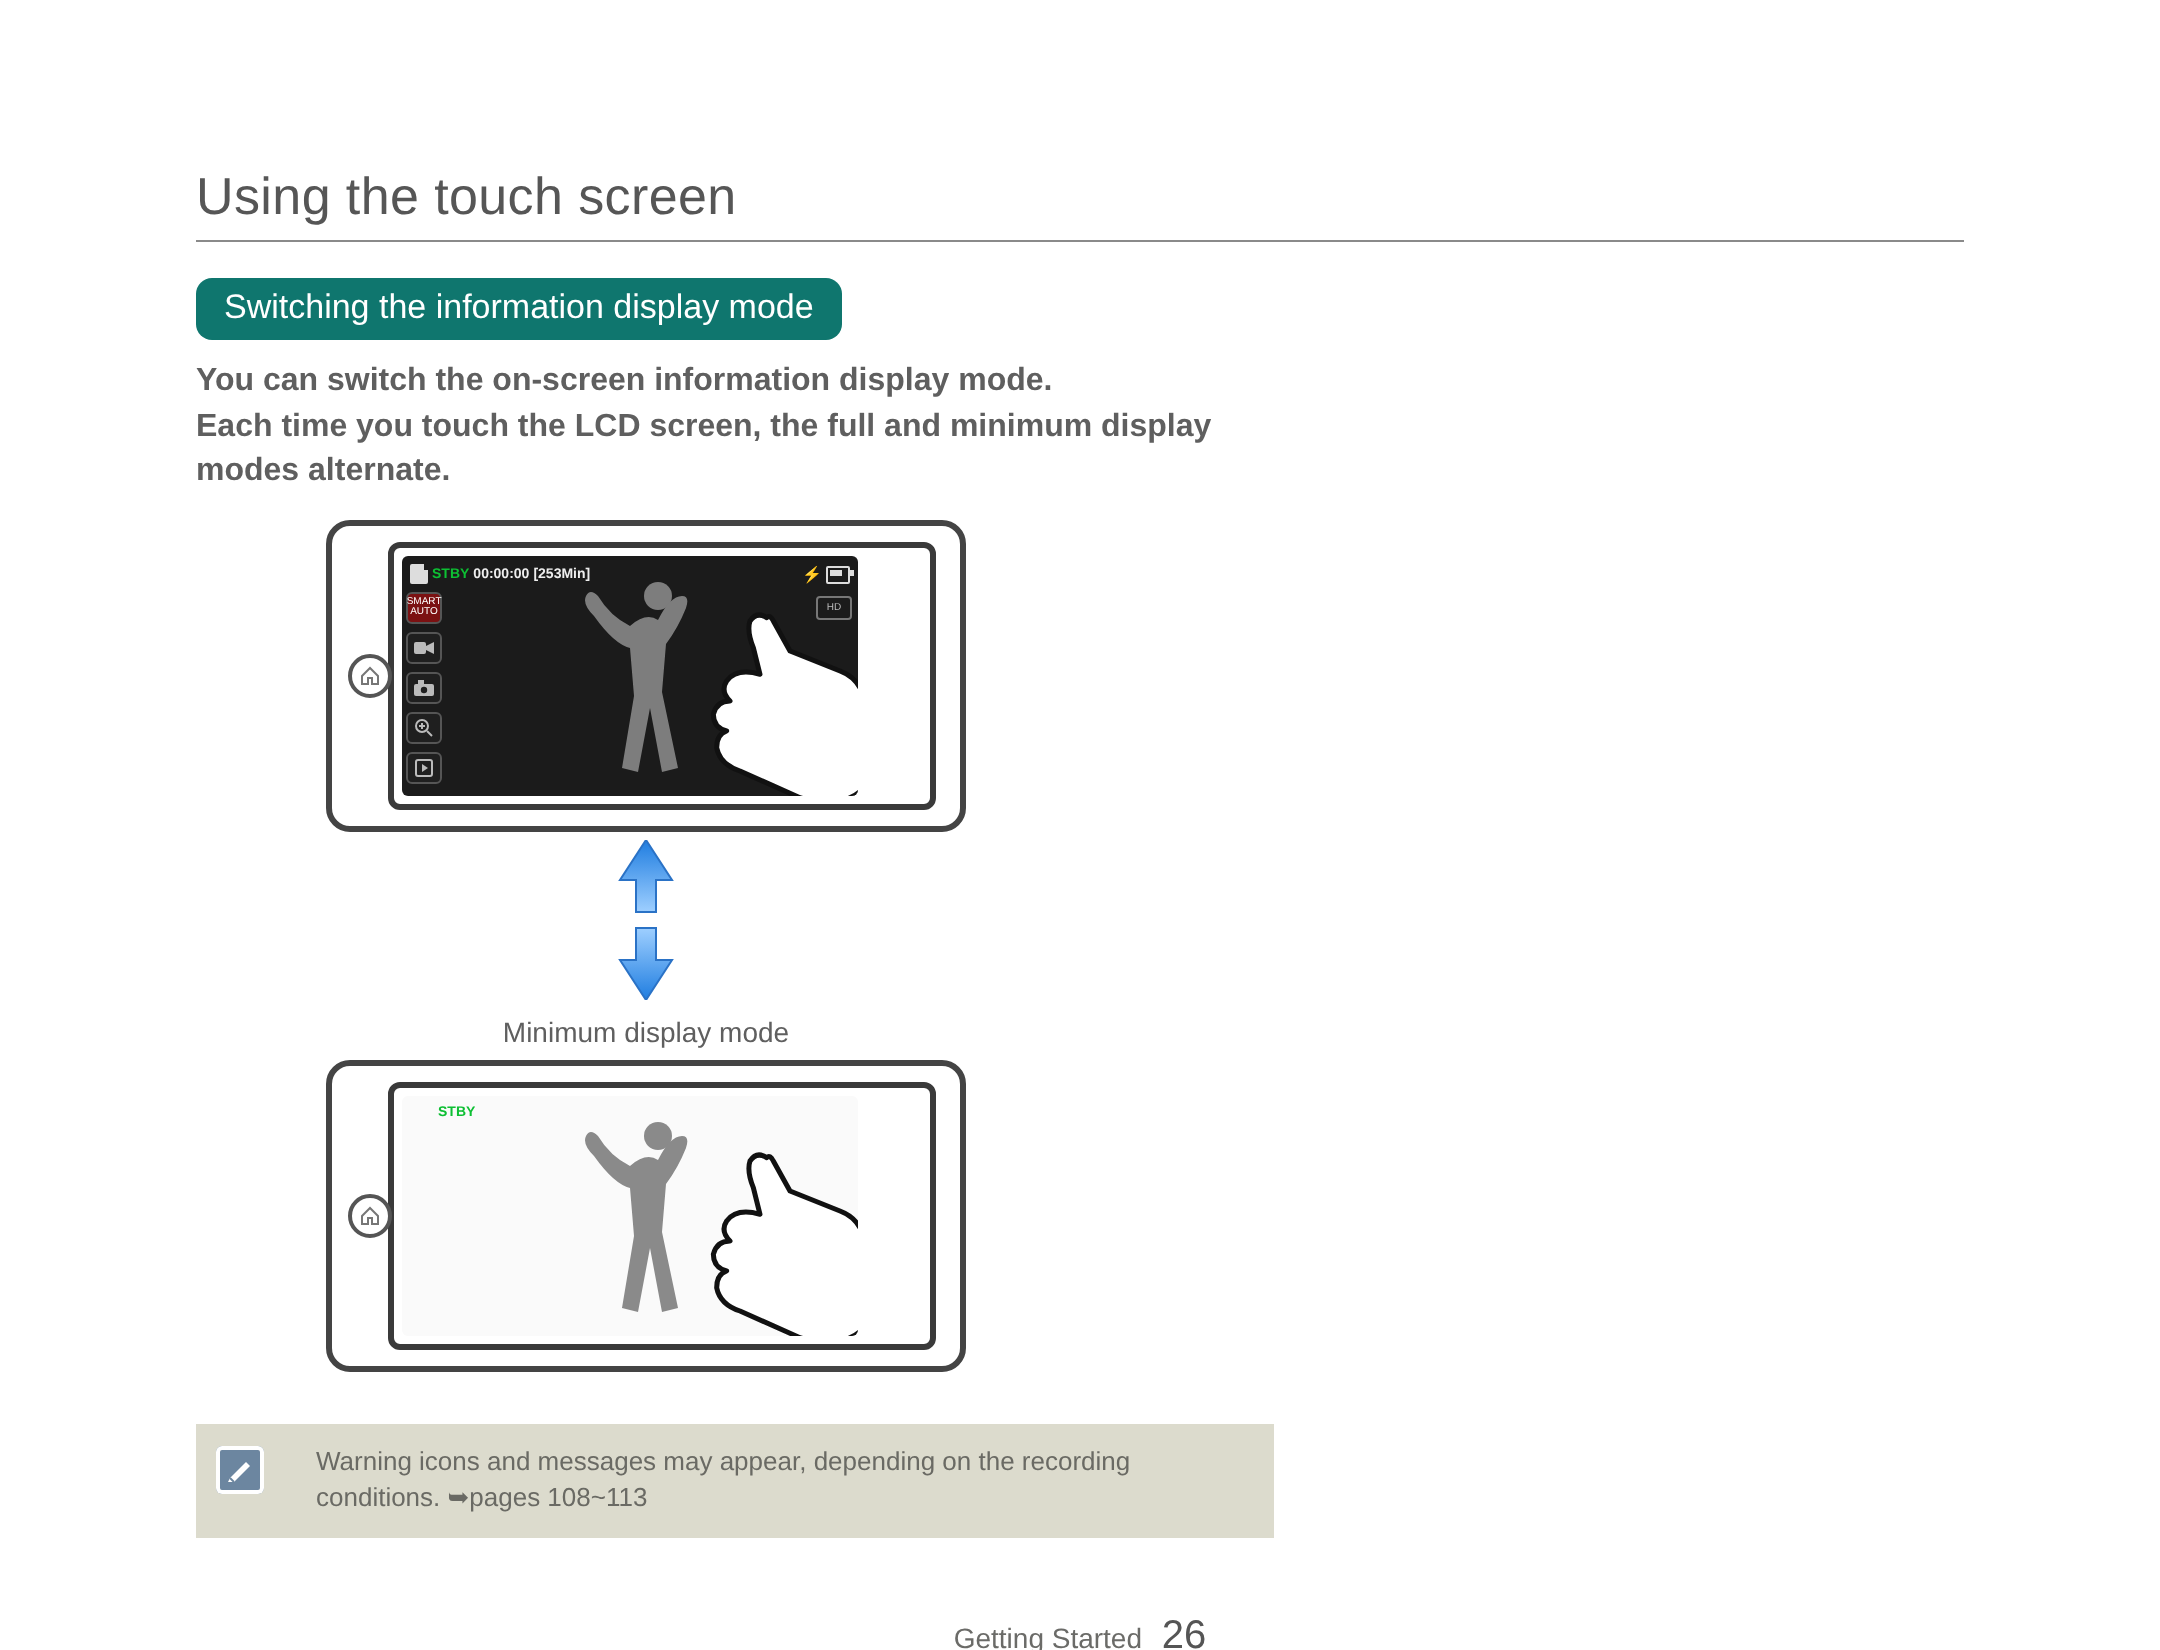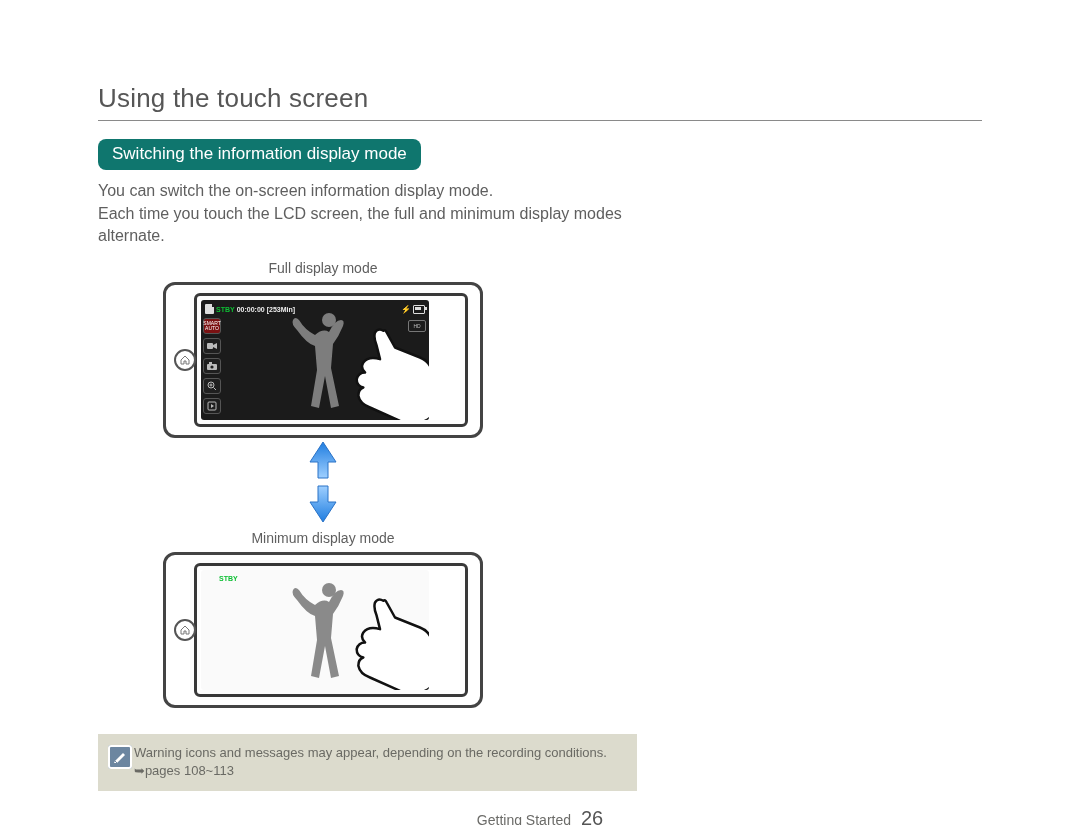--- a/index.html
+++ b/index.html
@@ -168,21 +168,21 @@
   }
 
   
   .arrow-svg { margin: 4px auto; display: block; }
 
   
   .note {
     margin-top: 26px;
     width: 539px;
     background: #dcdbcd;
-    padding: 10px 12px 10px 36px;
+    padding: 10px 12px 10px 60px;
     position: relative;
     font-size: 13px;
     color: #6a6a64;
     line-height: 1.4;
     box-sizing: border-box;
   }
   .note .note-icon {
     position: absolute;
     left: 10px;
     top: 11px;
@@ -214,26 +214,25 @@
 </head>
 <body>
 
 <div class="page">
 
   <h1 class="page-title">Using the touch screen</h1>
   <div class="rule"></div>
 
   <div class="section-label">Switching the information display mode</div>
 
-  <div class="body-text" style="white-space:pre-line; max-width:560px;">You can switch the on-screen information display mode.
+  <div class="body-text" style="white-space:pre-line; max-width:560px;font-weight:bold;">You can switch the on-screen information display mode.
 Each time you touch the LCD screen, the full and minimum display modes alternate.</div>
 
   <div class="illus-block">
 
-    <div class="caption">Full display mode</div>
 
     <div class="device">
       <div class="home-circle">
         <svg width="10" height="10" viewBox="0 0 10 10">
             <path d="M1 5 L5 1 L9 5 V9 H6 V6 H4 V9 H1 Z" fill="none" stroke="#777" stroke-width="1"></path>
           </svg>
       </div>
       <div class="screen-bezel">
         <div class="screen">
 

